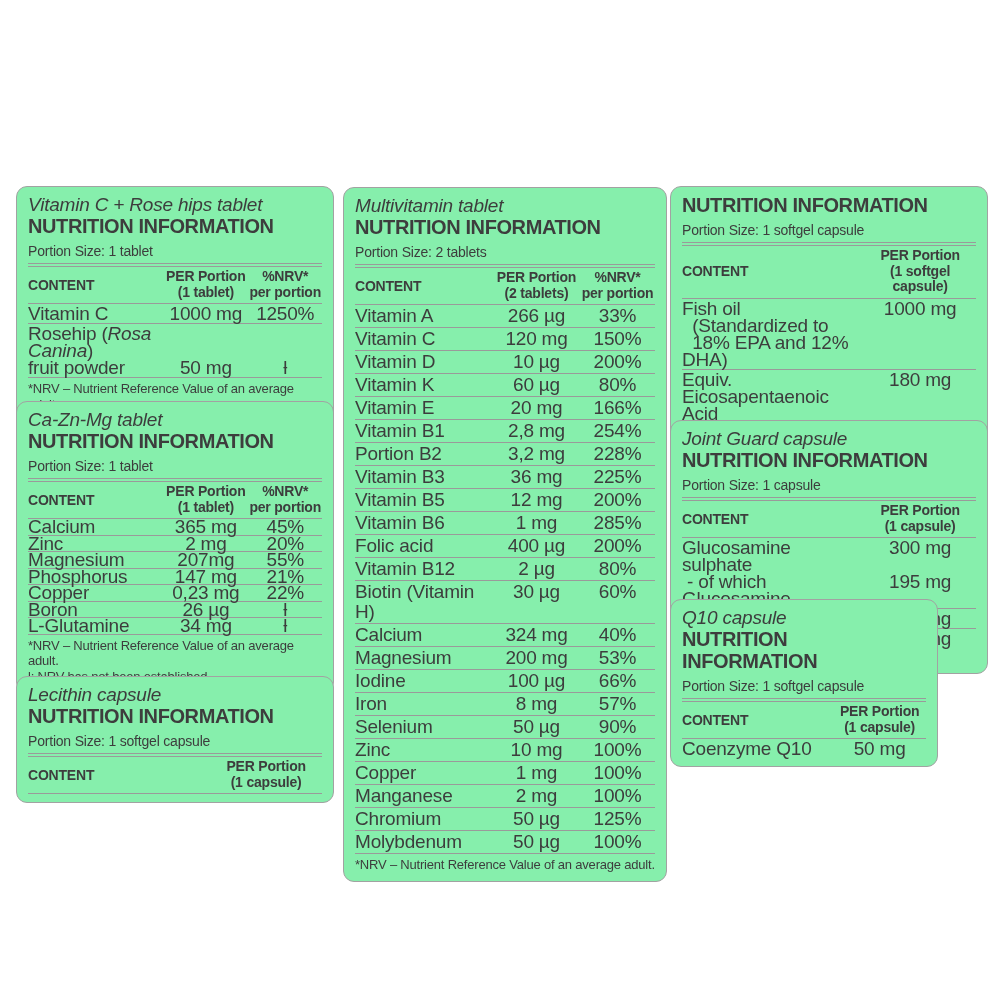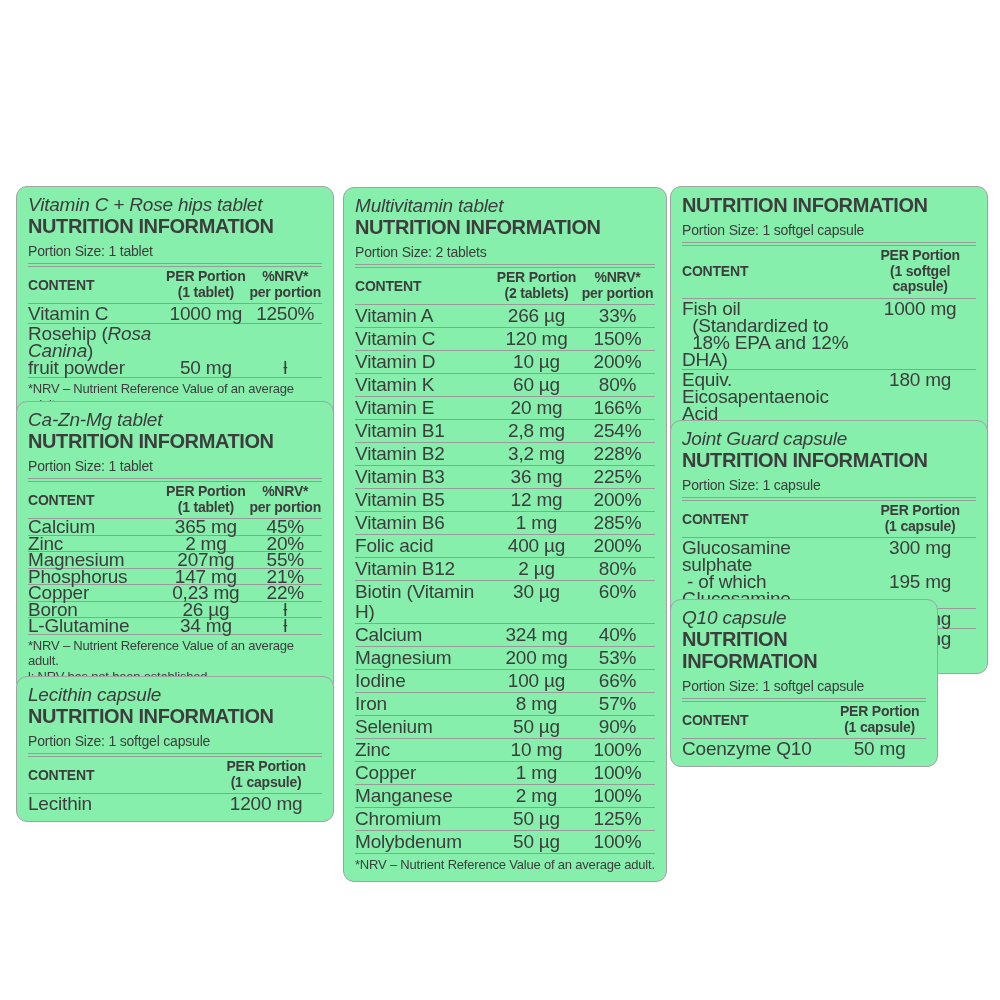--- a/index.html
+++ b/index.html
@@ -178,28 +178,20 @@
     <div class="portion">Portion Size: 1 softgel capsule</div>
     <div class="dblrule"></div>
     <div class="thead">
       <div class="c-name th-name">CONTENT</div>
       <div class="c-val th-col">
         <div>PER Portion</div>
         <div>(1 capsule)</div>
       </div>
 
     </div>
-    <div class="tbody">
-        <div class="row">
-          <div class="tline">
-            <div class="c-name cell-name"><span>Lecithin</span></div>
-            <div class="c-val cell-val">1200 mg</div>
-          </div>
-        </div>
-      </div>
 
   </section>
     <section class="panel pos-multivitamin cols3">
     <div class="title">Multivitamin tablet</div>
     <div class="heading">NUTRITION INFORMATION</div>
     <div class="portion">Portion Size: 2 tablets</div>
     <div class="dblrule"></div>
     <div class="thead">
       <div class="c-name th-name">CONTENT</div>
       <div class="c-val th-col">
@@ -249,21 +241,21 @@
         </div>
         <div class="row">
           <div class="tline">
             <div class="c-name cell-name"><span>Vitamin B1</span></div>
             <div class="c-val cell-val">2,8 mg</div>
             <div class="c-nrv cell-nrv">254%</div>
           </div>
         </div>
         <div class="row">
           <div class="tline">
-            <div class="c-name cell-name"><span>Vitamin B2</span></div>
+            <div class="c-name cell-name"><span>Portion B2</span></div>
             <div class="c-val cell-val">3,2 mg</div>
             <div class="c-nrv cell-nrv">228%</div>
           </div>
         </div>
         <div class="row">
           <div class="tline">
             <div class="c-name cell-name"><span>Vitamin B3</span></div>
             <div class="c-val cell-val">36 mg</div>
             <div class="c-nrv cell-nrv">225%</div>
           </div>

